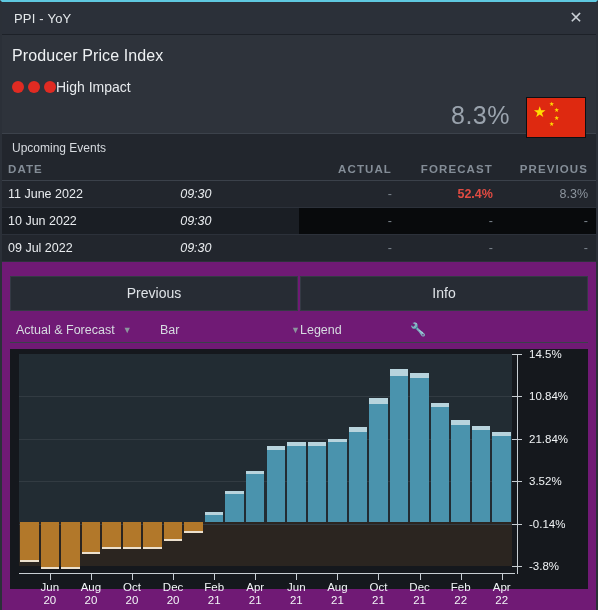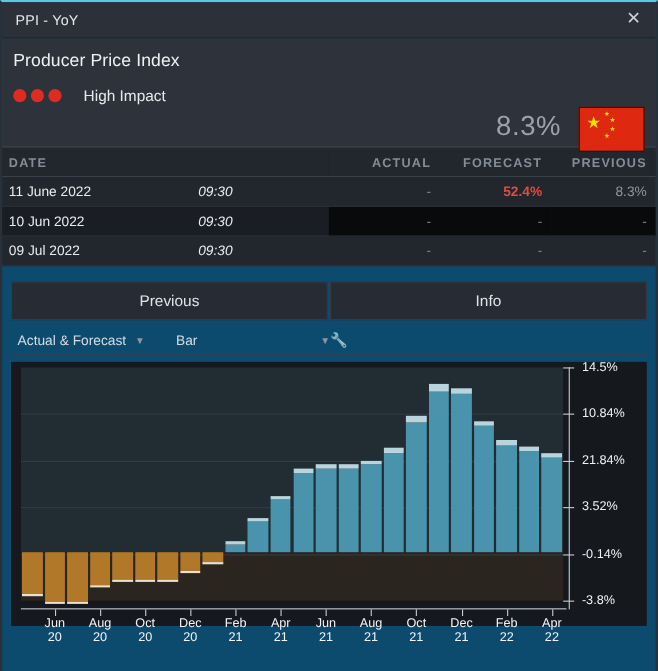--- a/index.html
+++ b/index.html
@@ -5,21 +5,21 @@
   * { box-sizing: border-box; margin: 0; padding: 0; }
   html, body {
     width: 598px; height: 610px;
     background: #1b1f26;
     font-family: "Liberation Sans", sans-serif;
     overflow: hidden;
   }
   #app {
     position: relative;
     width: 598px; height: 610px;
-    background: #0c4a6e;
+    background: #701a75;
     border-left: 2px solid #2b3038;
     border-right: 2px solid #2b3038;
     border-top: 2px solid #5ec8e0;
   }
 
   
   .titlebar {
     height: 33px;
     background: #2b3039;
     display: flex; align-items: center;
@@ -43,21 +43,21 @@
     height: 99px;
     background: #2e333b;
     padding: 12px 10px 0 10px;
     border-bottom: 1px solid #3c424b;
   }
   .header h1 {
     font-size: 16px; font-weight: normal; color: #eef1f3;
     letter-spacing: .1px;
   }
   .impact-row {
-    display: flex; align-items: center; gap: 20px;
+    display: flex; align-items: center; gap: 0;
     margin-top: 14px;
   }
   .dots { display: flex; gap: 4px; }
   .dot { width: 12px; height: 12px; border-radius: 50%; background: #e02b22; }
   .impact-label { color: #e7eaed; font-size: 14px; }
   .big-value {
     position: absolute; right: 86px; top: 66px;
     color: #9aa3ad; font-size: 25px; letter-spacing: .5px;
   }
   .flag {
@@ -227,20 +227,21 @@
     <div class="flag">
       <span class="star-big">★</span>
       <span class="star-s s1">★</span>
       <span class="star-s s2">★</span>
       <span class="star-s s3">★</span>
       <span class="star-s s4">★</span>
     </div>
   </div>
 
   <div class="events">
+    <div class="events-title">Upcoming Events</div>
     <table>
       <colgroup>
         <col class="c-date">
           <col class="c-time">
           <col class="c-act">
           <col class="c-fc">
           <col class="c-prev">
       </colgroup>
       <thead>
         <tr>
@@ -283,20 +284,23 @@
   </div>
 
   <div class="controls">
     <div class="ctrl c1">
       <span>Actual &amp; Forecast</span>
       <span class="caret">▼</span>
     </div>
     <div class="ctrl c2">
       <span>Bar</span>
       <span class="caret" style="margin-left:auto">▼</span>
+    </div>
+    <div class="ctrl c3">
+      <span>Legend</span>
     </div>
     <div class="wrench">🔧</div>
   </div>
 
   <div class="chartwrap">
     <div class="plot">
       <div class="plot-pos" style="height: 167.978px;"></div>
       <div class="plot-neg" style="height: 44.0219px;"></div>
       <div class="grid">
           <div class="gridline" style="top: 42.4px;"></div>

